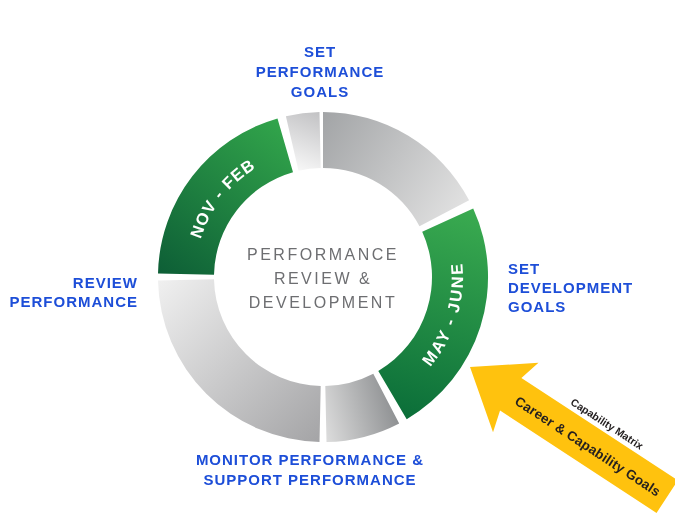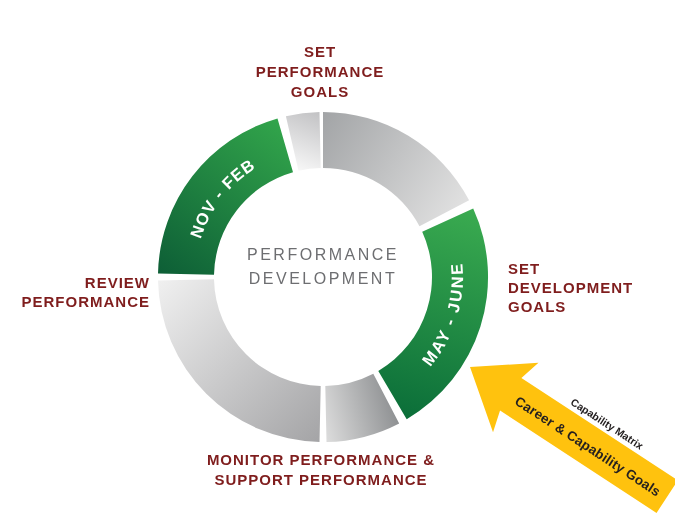--- a/index.html
+++ b/index.html
@@ -2,27 +2,27 @@
 <html><head>
 <meta charset="utf-8">
 <style>
   html,body{margin:0;padding:0;background:#ffffff;}
   .canvas{
     position:relative;width:675px;height:525px;background:#ffffff;overflow:hidden;
     font-family:"Liberation Sans",sans-serif;
   }
   .ring-svg{position:absolute;left:0;top:0;}
   .outer-label{
-    position:absolute;color:#7f1d1d;font-weight:bold;font-size:15px;
+    position:absolute;color:#1d4ed8;font-weight:bold;font-size:15px;
     letter-spacing:1px;line-height:20px;
   }
   .outer-label.top{left:195px;top:42px;width:250px;text-align:center;}
-  .outer-label.left{left:12px;top:273px;width:138px;text-align:right;line-height:19px;}
+  .outer-label.left{left:0px;top:273px;width:138px;text-align:right;line-height:19px;}
   .outer-label.right{left:508px;top:259px;width:160px;text-align:left;line-height:19px;}
-  .outer-label.bottom{left:121px;top:450px;width:400px;text-align:center;line-height:19.5px;}
+  .outer-label.bottom{left:110px;top:450px;width:400px;text-align:center;line-height:19.5px;}
   .center-label{
     position:absolute;left:223px;top:243px;width:200px;text-align:center;
     color:#6d6e71;font-size:16px;letter-spacing:2.5px;line-height:24px;font-weight:normal;
   }
 </style>
 </head>
 <body>
 
 <div class="canvas">
 
@@ -94,16 +94,17 @@
     <div>SUPPORT PERFORMANCE</div>
   </div>
 
   <div class="outer-label left">
     <div>REVIEW</div>
     <div>PERFORMANCE</div>
   </div>
 
   <div class="center-label">
     <div>PERFORMANCE</div>
+    <div>REVIEW &amp;</div>
     <div>DEVELOPMENT</div>
   </div>
 
 </div>
 
 </body></html>

